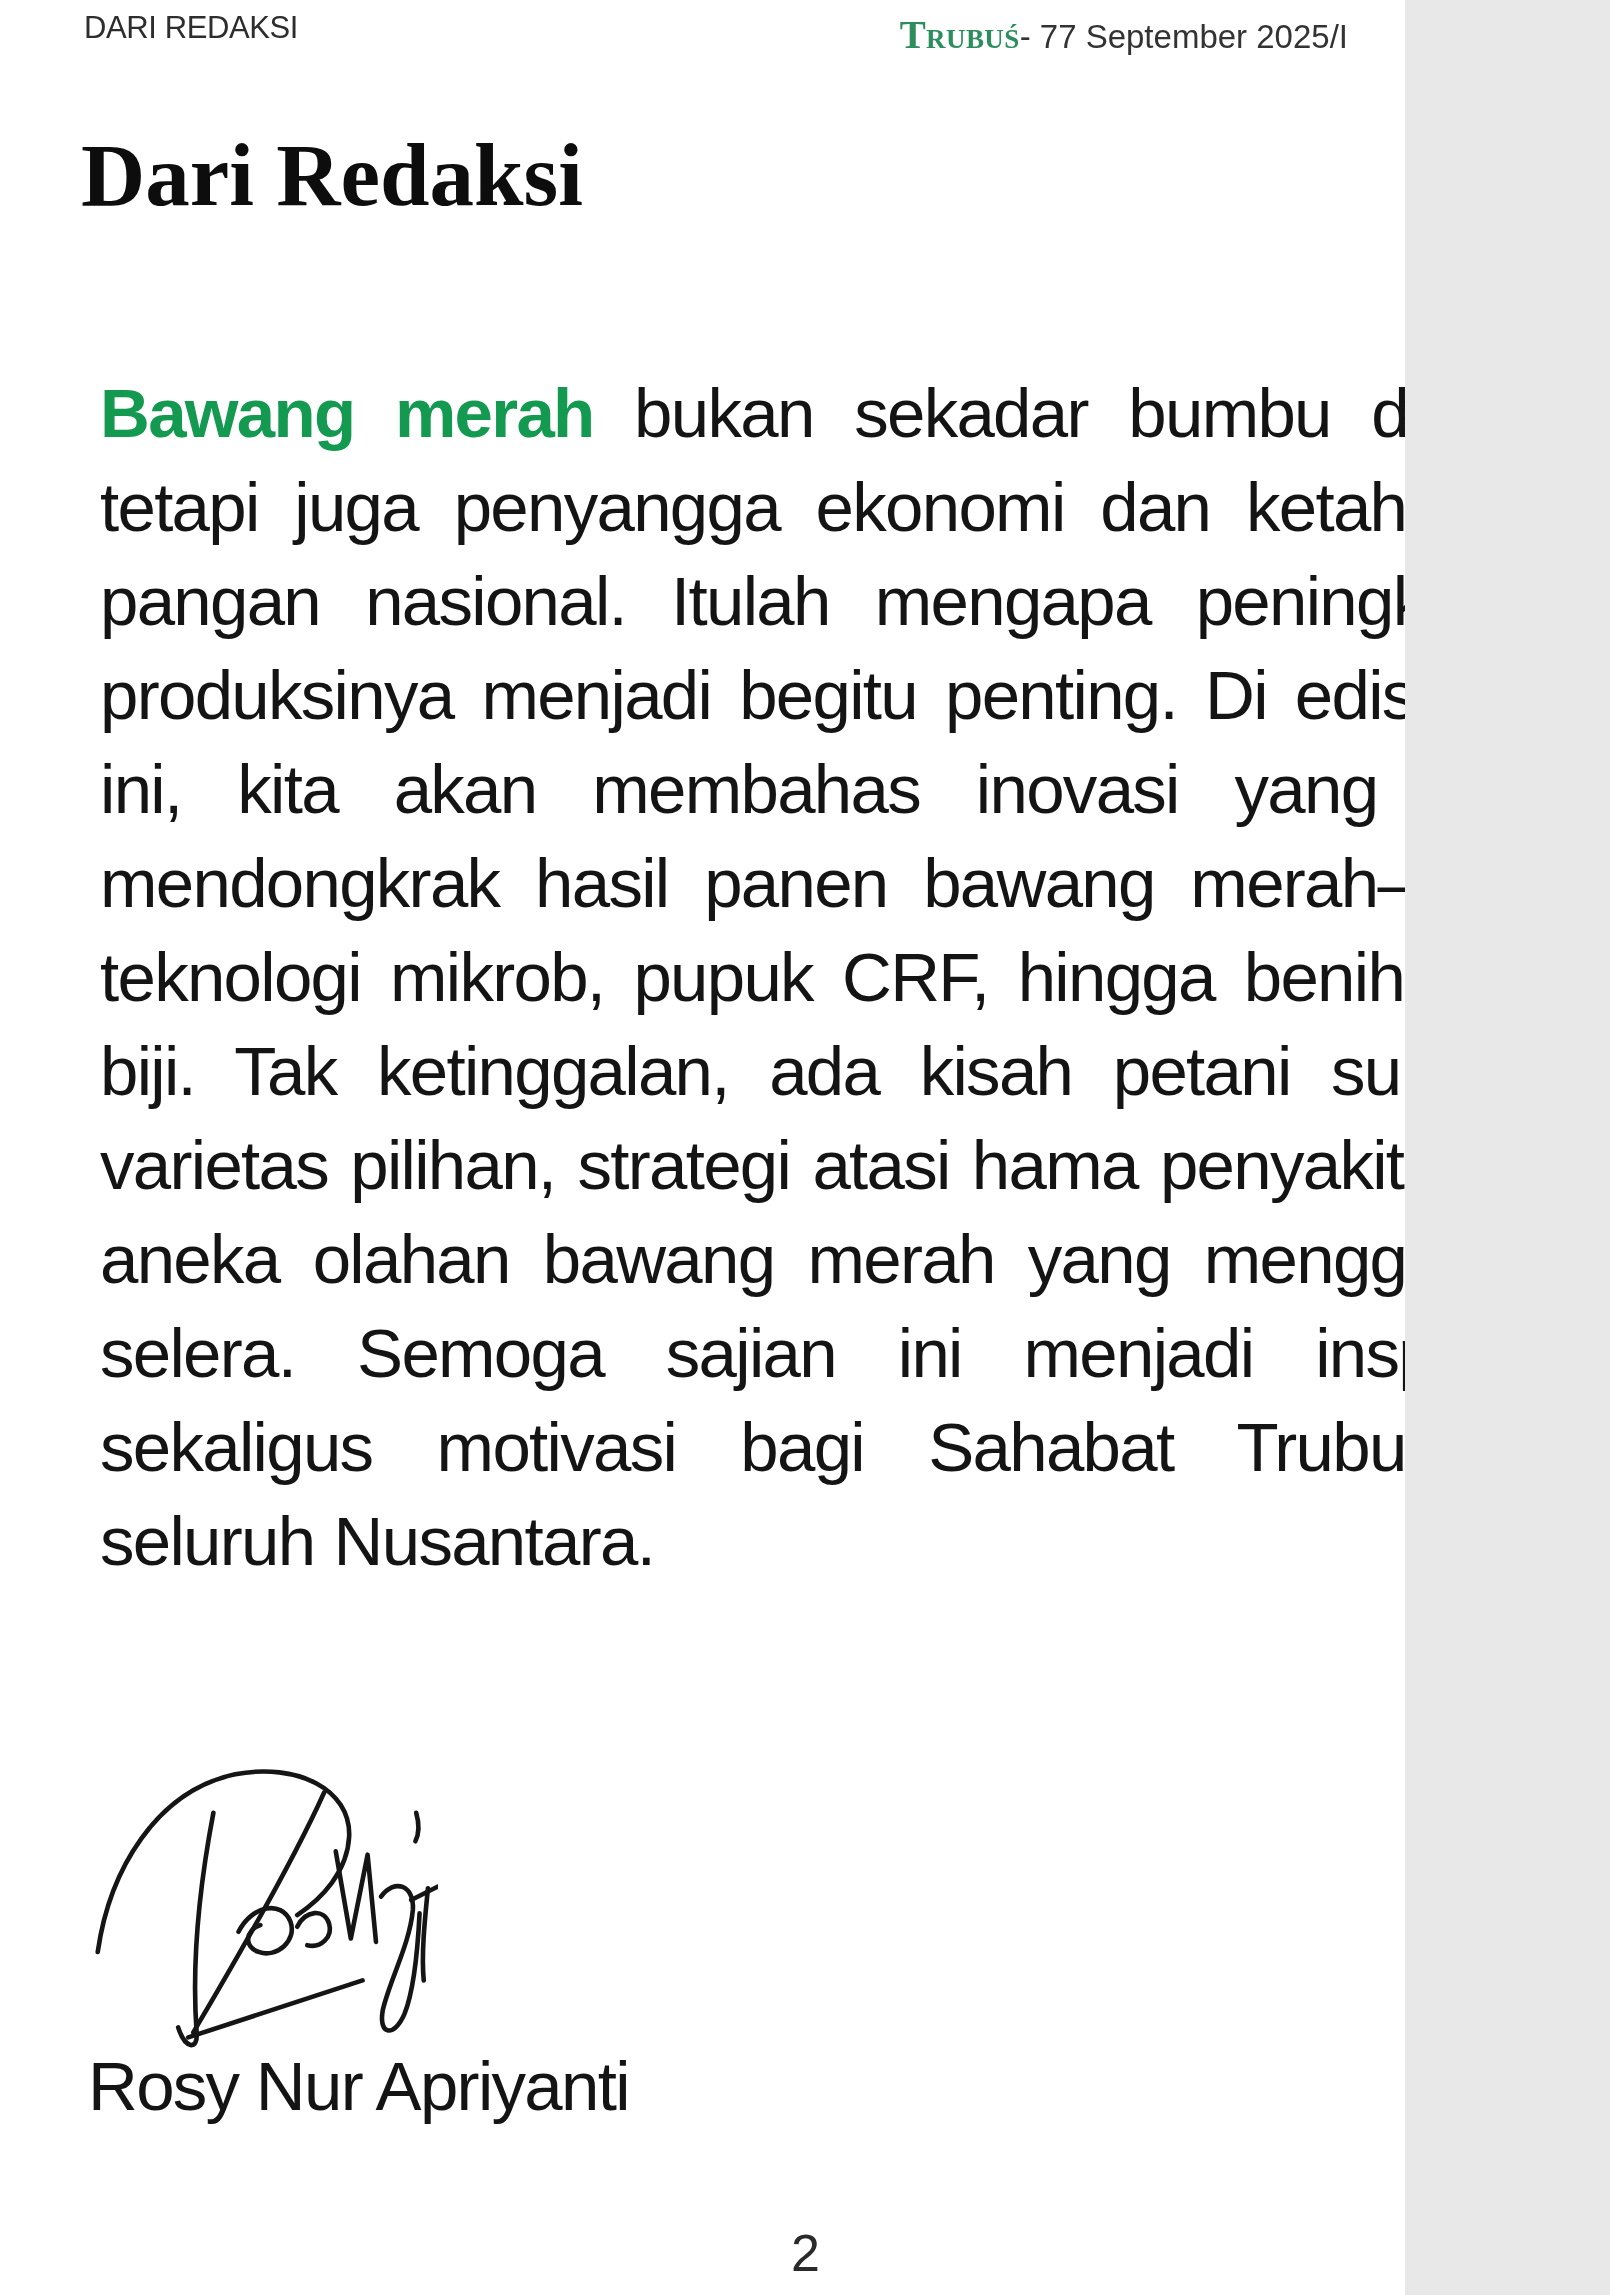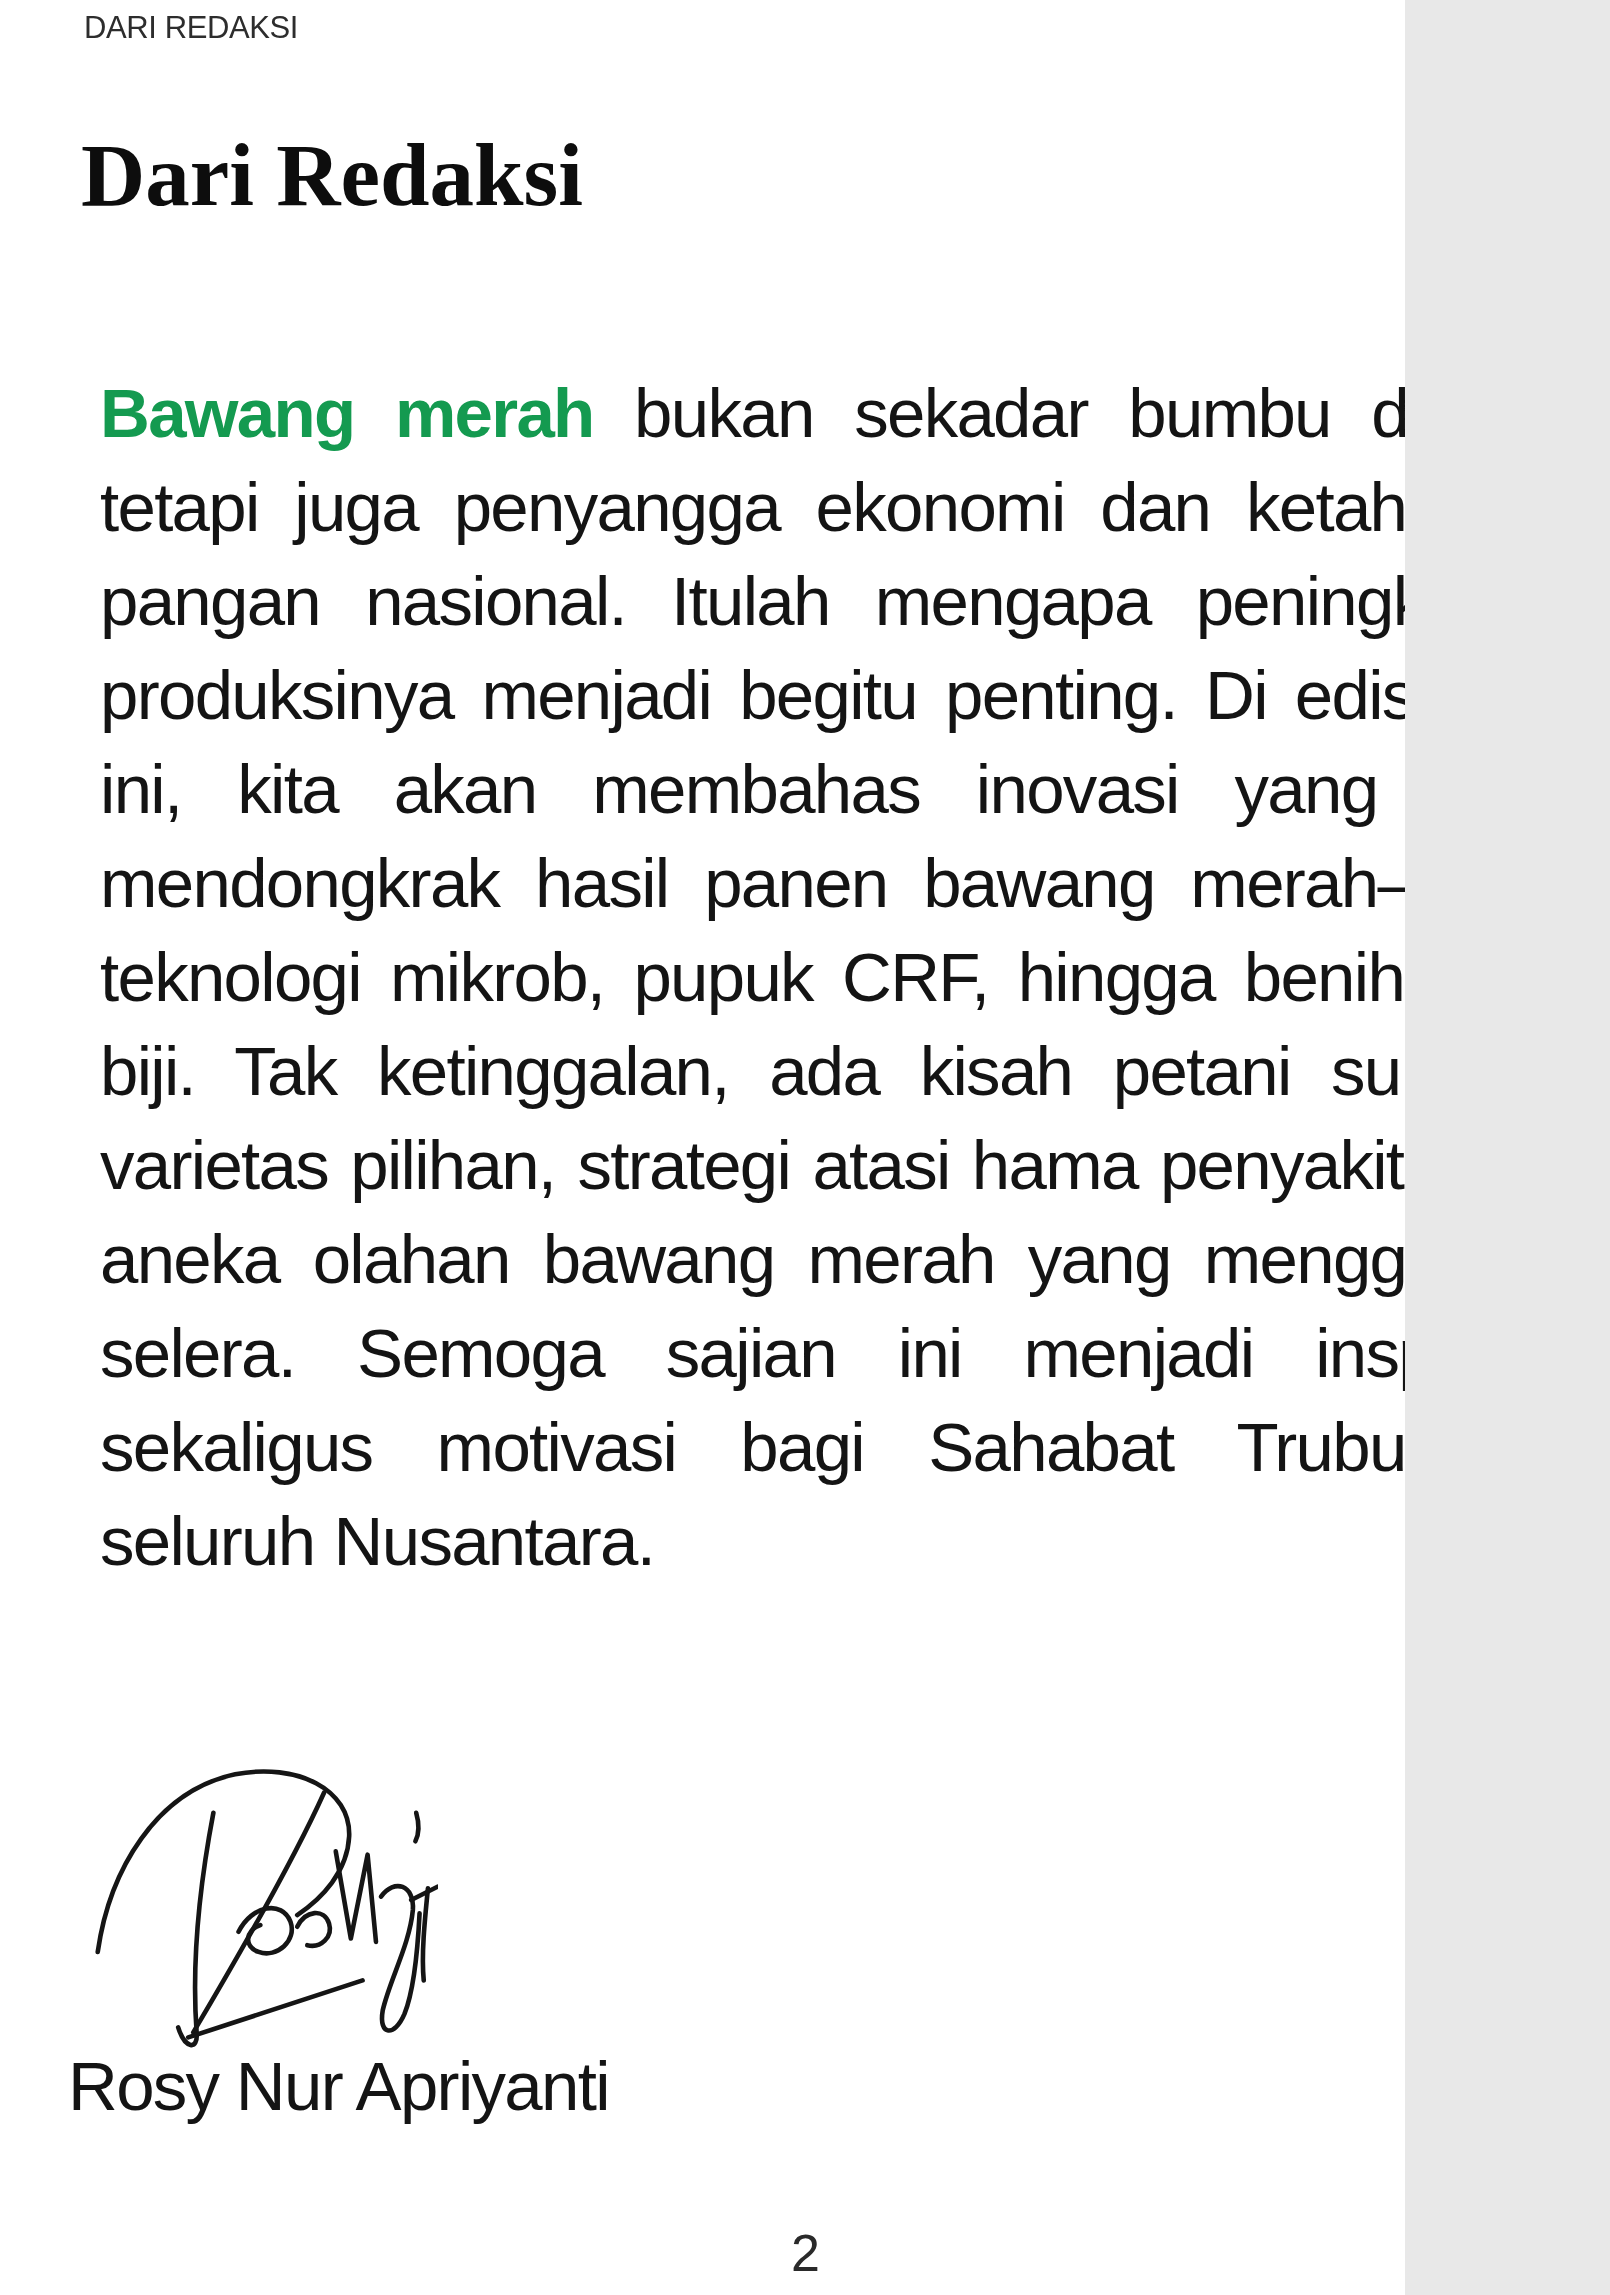--- a/index.html
+++ b/index.html
@@ -103,21 +103,21 @@
   .signature path {
     fill: none;
     stroke: #151515;
     stroke-width: 5.5;
     stroke-linecap: round;
     stroke-linejoin: round;
   }
 
   .name {
     position: absolute;
-    left: 68px;
+    left: 88px;
     top: 2047px;
     font-size: 69px;
     letter-spacing: -1.7px;
     color: #141414;
   }
 
   .pageno {
     position: absolute;
     left: 0;
     top: 2223px;
@@ -127,20 +127,24 @@
     color: #2a2a2a;
   }
 </style>
 </head>
 <body>
 
 <div class="page">
 
   <div class="running-head">DARI REDAKSI</div>
 
+  <div class="issue-line">
+    <span class="logo">Trubuś</span>
+    <span class="issue"> - 77 September 2025/I</span>
+  </div>
 
   <h1 class="title">Dari Redaksi</h1>
 
   <p class="body-text"><span class="lead">Bawang merah</span><span> bukan sekadar bumbu dapur, tetapi juga penyangga ekonomi dan ketahanan pangan nasional. Itulah mengapa peningkatan produksinya menjadi begitu penting. Di edisi kali ini, kita akan membahas inovasi yang bisa mendongkrak hasil panen bawang merah—dari teknologi mikrob, pupuk CRF, hingga benih asal biji. Tak ketinggalan, ada kisah petani sukses, varietas pilihan, strategi atasi hama penyakit, dan aneka olahan bawang merah yang menggugah selera. Semoga sajian ini menjadi inspirasi sekaligus motivasi bagi Sahabat Trubus di seluruh Nusantara.</span></p>
 
 
   <svg class="signature" viewBox="0 0 420 350" aria-hidden="true">
 
     <path d="M14,228 C28,130 84,36 178,16 C252,2 316,34 314,90 C312,132 282,164 252,184"></path>
 

